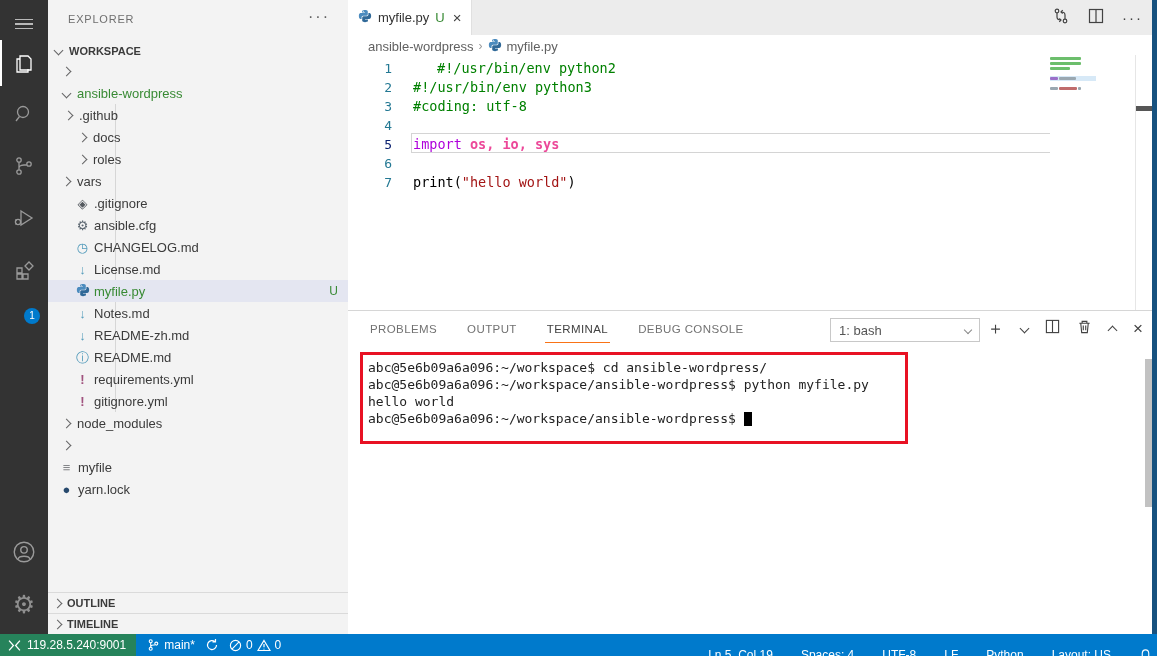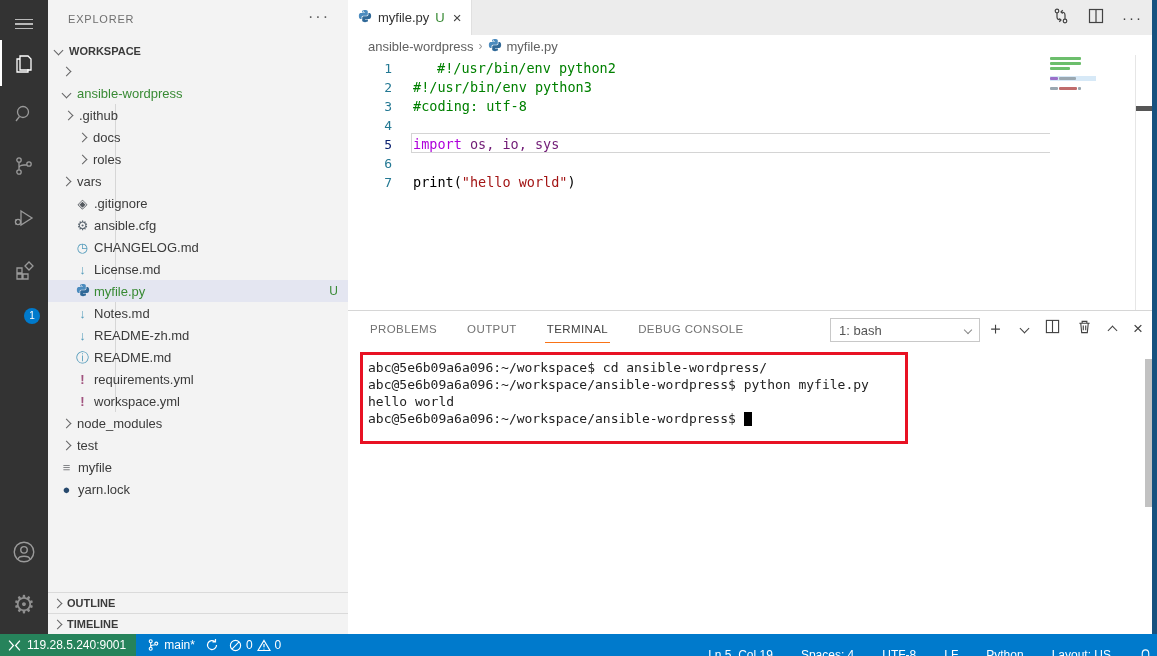--- a/index.html
+++ b/index.html
@@ -233,33 +233,32 @@
         <div class="trow" style="top: 346px; padding-left: 26px;">
           <span class="ticon" style="color: rgb(81, 154, 186);">ⓘ</span>
           <span class="tlabel">README.md</span>
         </div>
         <div class="trow" style="top: 368px; padding-left: 26px;">
           <span class="ticon" style="color: rgb(160, 82, 126); font-weight: bold;">!</span>
           <span class="tlabel">requirements.yml</span>
         </div>
         <div class="trow" style="top: 390px; padding-left: 26px;">
           <span class="ticon" style="color: rgb(160, 82, 126); font-weight: bold;">!</span>
-          <span class="tlabel">workspace.yml</span>
+          <span class="tlabel">gitignore.yml</span>
         </div>
         <div class="trow" style="top: 412px; padding-left: 10px;">
           <span class="tchev">
             <span class="chev right"></span>
           </span>
           <span class="tlabel">node_modules</span>
         </div>
         <div class="trow" style="top: 434px; padding-left: 10px;">
           <span class="tchev">
             <span class="chev right"></span>
           </span>
-          <span class="tlabel">test</span>
         </div>
         <div class="trow" style="top: 456px; padding-left: 10px;">
           <span class="ticon" style="color: rgb(132, 134, 137);">≡</span>
           <span class="tlabel">myfile</span>
         </div>
         <div class="trow" style="top: 478px; padding-left: 10px;">
           <span class="ticon" style="color: rgb(39, 73, 109);">●</span>
           <span class="tlabel">yarn.lock</span>
         </div>
       </div>
@@ -322,21 +321,21 @@
     <div id="code">
         <div class="gutter-num" style="top: 59px;">1</div>
         <div class="code-line" style="top: 59px;"><span style="color: rgb(0, 128, 0); margin-left: 24px;">#!/usr/bin/env python2</span></div>
         <div class="gutter-num" style="top: 78px;">2</div>
         <div class="code-line" style="top: 78px;"><span style="color: rgb(0, 128, 0);">#!/usr/bin/env python3</span></div>
         <div class="gutter-num" style="top: 97px;">3</div>
         <div class="code-line" style="top: 97px;"><span style="color: rgb(0, 128, 0);">#coding: utf-8</span></div>
         <div class="gutter-num" style="top: 116px;">4</div>
         <div class="code-line" style="top: 116px;"></div>
         <div class="gutter-num active" style="top: 135px;">5</div>
-        <div class="code-line" style="top: 135px;"><span style="color: rgb(175, 0, 219);">import</span><span style="color: #701a75;"> os, io, sys</span></div>
+        <div class="code-line" style="top: 135px;"><span style="color: rgb(175, 0, 219);">import</span><span style="color: #ec4899; font-weight: bold;"> os, io, sys</span></div>
         <div class="gutter-num" style="top: 154px;">6</div>
         <div class="code-line" style="top: 154px;"></div>
         <div class="gutter-num" style="top: 173px;">7</div>
         <div class="code-line" style="top: 173px;"><span style="color: rgb(0, 0, 0);">print(</span><span style="color: rgb(163, 21, 21);">"hello world"</span><span style="color: rgb(0, 0, 0);">)</span></div>
       </div>
     <div class="minimap" id="minimap">
         <div class="mm-bar" style="top: 0px; left: 0px; width: 31px; background: rgb(108, 190, 108);"></div>
         <div class="mm-bar" style="top: 5px; left: 0px; width: 31px; background: rgb(108, 190, 108);"></div>
         <div class="mm-bar" style="top: 10px; left: 0px; width: 20px; background: rgb(108, 190, 108);"></div>
         <div class="mm-band" style="top: 19px;"></div>

